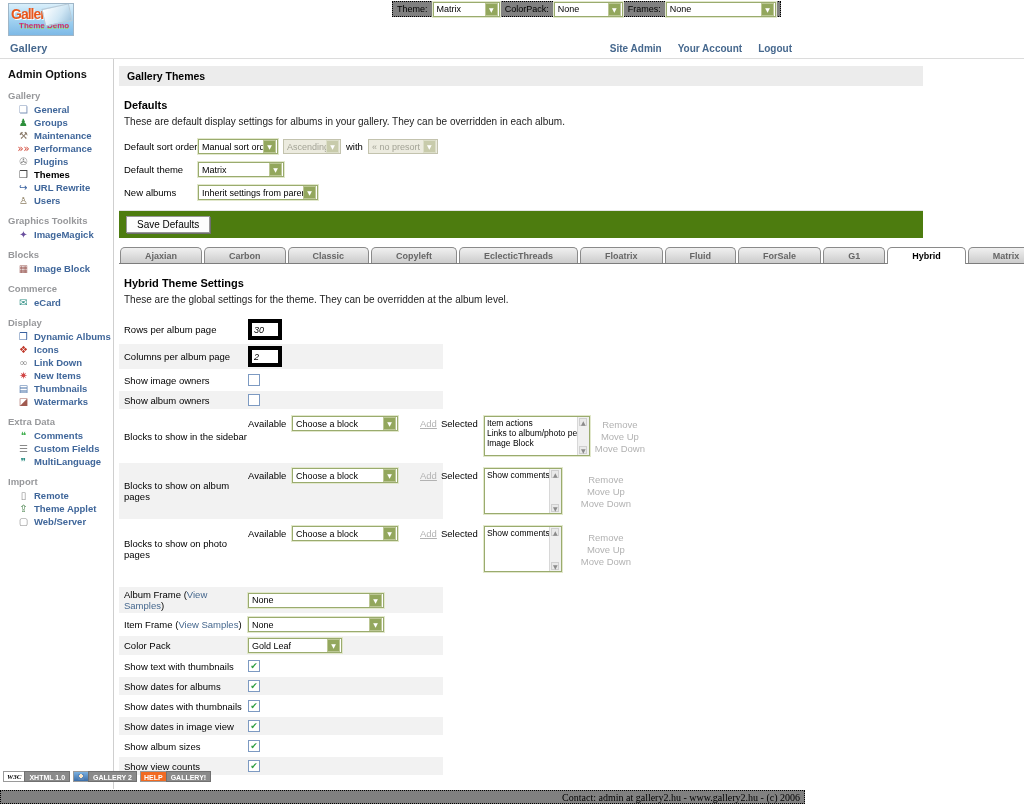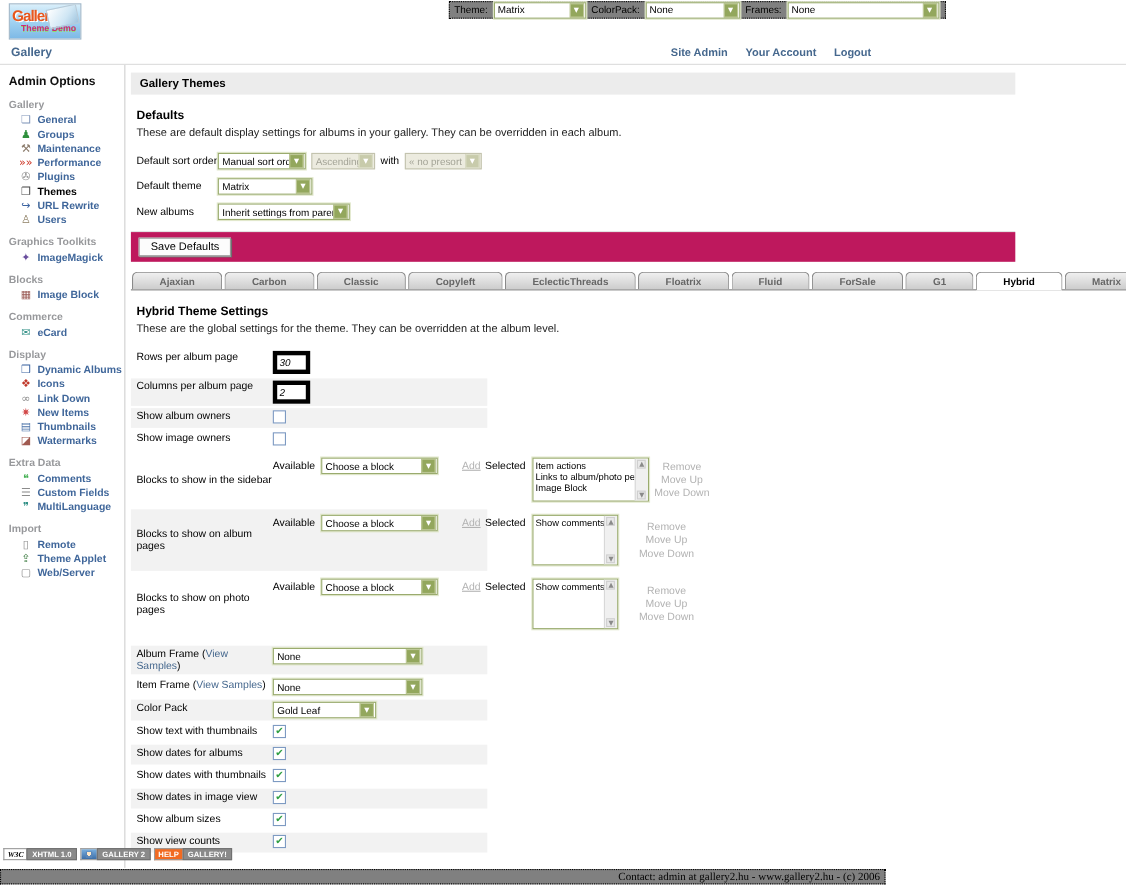--- a/index.html
+++ b/index.html
@@ -2,21 +2,21 @@
 <html><head>
 <meta charset="utf-8">
 <style>
   html,body{margin:0;padding:0;background:#fff;}
   body{width:1024px;height:805px;position:relative;font-family:"Liberation Sans",sans-serif;font-size:10px;color:#000;overflow:hidden;}
   .hdr{position:relative;height:38px;}
   .logo{position:absolute;left:8px;top:3px;width:66px;height:33px;box-sizing:border-box;border:1px solid #9fb6c8;background:linear-gradient(180deg,#d9effb 0%,#9fd0f0 55%,#7db9e6 100%);overflow:hidden;}
   .logo .l1{display:block;font-weight:bold;font-size:14px;line-height:14px;margin:3px 0 0 2px;color:#e8571d;text-shadow:1px 1px 0 #fff;letter-spacing:-1px;}
   .logo .l2{display:block;font-weight:bold;font-size:8px;line-height:8px;margin:1px 0 0 10px;color:#cc2a7a;text-shadow:0 1px 0 #8fe06a;}
   .logo .photo{position:absolute;right:2px;top:2px;width:26px;height:16px;background:linear-gradient(135deg,#fff 0%,#cfe6f4 60%,#9fc4de 100%);border:1px solid #b9cbd8;transform:rotate(-12deg);}
-  .themebar{position:absolute;left:408px;top:1px;width:452px;height:16px;box-sizing:border-box;background:#808080;border:1px dotted #000;display:flex;align-items:center;gap:5px;padding:0 4px;}
+  .themebar{position:absolute;left:392px;top:1px;width:389px;height:16px;box-sizing:border-box;background:#808080;border:1px dotted #000;display:flex;align-items:center;gap:5px;padding:0 4px;}
   .themebar .tlabel{font-size:9px;color:#000;}
   .crumbrow{display:flex;align-items:center;justify-content:space-between;padding:3px 232px 3px 10px;border-bottom:1px solid #dcdcdc;height:14px;}
   .crumb{font-weight:bold;font-size:11px;color:#46688e;text-decoration:none;}
   .toplinks{display:flex;gap:16px;}
   .toplinks a{font-weight:bold;font-size:10px;color:#46688e;text-decoration:none;}
   .bodyrow{display:flex;align-items:stretch;min-height:730px;}
   .sidebar{width:114px;box-sizing:border-box;border-right:1px solid #cfcfcf;padding-top:5px;flex-shrink:0;}
   .admin-title{font-weight:bold;font-size:11px;color:#111;padding:4px 0 2px 8px;}
   .sec-label{color:#97989b;font-weight:bold;font-size:9.5px;padding:8px 0 2px 8px;}
   .nav-item{display:flex;align-items:center;gap:4px;padding:1px 0 1px 17px;color:#3f669a;font-weight:bold;font-size:9.5px;cursor:pointer;}
@@ -29,26 +29,26 @@
   .drow{display:flex;align-items:center;margin:0 0 8px 5px;}
   .dlabel{width:74px;font-size:9.5px;flex-shrink:0;}
   .with{margin:0 5px;font-size:9.5px;}
   .sel{display:inline-flex;align-items:center;height:15px;box-sizing:border-box;border:1px solid #9aab6e;background:#fff;box-shadow:0 0 0 1px #e2e8cc;cursor:pointer;}
   .sel-txt{flex:1;font-size:9px;padding:0 2px 0 3px;white-space:nowrap;overflow:hidden;}
   .sel-btn{width:11px;height:11px;flex-shrink:0;background:#93a75d;border:1px solid #bcc795;color:#fff;font-family:"DejaVu Sans",sans-serif;font-size:6px;display:flex;align-items:center;justify-content:center;margin-right:1px;}
   .sel.disabled{border-color:#c3c3ae;background:#ecebdf;box-shadow:none;}
   .sel.disabled .sel-txt{color:#a3a396;}
   .sel.disabled .sel-btn{background:#c8cbab;border-color:#dcdec8;}
   .sep{border-top:1px solid #e3e3e3;margin:10px 0 0;width:804px;}
-  .band{width:804px;box-sizing:border-box;background:#be185d;padding:5px 7px;margin:0 0 6px;display:flex;gap:8px;}
+  .band{width:804px;box-sizing:border-box;background:#4d7c0f;padding:5px 7px;margin:0 0 6px;display:flex;gap:8px;}
   .btn{background:#fcfcfc;border:1px solid #979797;box-shadow:1px 1px 0 #6e6e6e;font-size:10px;font-family:"Liberation Sans",sans-serif;padding:2px 10px;cursor:pointer;}
   .tabs{width:906px;border-bottom:1px solid #7c7c7c;display:flex;align-items:flex-end;margin:8px 0 0;padding-left:1px;}
   .tab{box-sizing:border-box;border:1px solid #8a8a8a;border-bottom:none;border-radius:5px 5px 0 0;background:linear-gradient(180deg,#f0f0f0,#cccccc);color:#666;font-weight:bold;font-size:9px;padding:3px 24px 2px;margin-right:2px;white-space:nowrap;cursor:pointer;}
   .tab.active{background:#fff;color:#000;position:relative;top:1px;padding-bottom:3px;}
-  .srow{display:flex;align-items:flex-start;width:324px;box-sizing:border-box;min-height:18px;margin:0 0 2px 0;padding:2px 0;}
+  .srow{display:flex;align-items:center;width:324px;box-sizing:border-box;min-height:18px;margin:0 0 2px 0;padding:2px 0;}
   .srow.gray{background:#f2f2f2;}
   .slabel{width:124px;padding-left:5px;font-size:9.5px;flex-shrink:0;}
   .slabel .lnk{color:#46688e;cursor:pointer;}
   .txt{width:22px;height:13px;border:4px solid #000000;font-size:9px;padding:0 2px;font-family:"Liberation Sans",sans-serif;font-style:italic;}
   .cb{width:12px;height:12px;box-sizing:border-box;border:1px solid #7d9ac2;background:#fff;display:inline-flex;align-items:center;justify-content:center;font-family:"DejaVu Sans",sans-serif;font-size:9px;color:#2e9e41;cursor:pointer;}
   .brow{align-items:center;padding:5px 0;}
   .bgrid{display:flex;gap:3px;}
   .bline{display:flex;align-items:flex-start;}
   .sublabel{width:38px;text-align:right;margin-right:6px;font-size:9.5px;padding-top:2px;flex-shrink:0;}
   .glink{color:#b2b2b2;font-size:9.5px;cursor:pointer;}
@@ -280,26 +280,26 @@
     <div class="desc">These are the global settings for the theme. They can be overridden at the album level.</div>
 
     <div class="srow">
       <div class="slabel">Rows per album page</div>
       <input class="txt" value="30" style="">
     </div>
     <div class="srow gray">
       <div class="slabel">Columns per album page</div>
       <input class="txt" value="2" style="">
     </div>
+    <div class="srow">
+      <div class="slabel">Show image owners</div>
+      <span class="cb"></span>
+    </div>
     <div class="srow gray">
       <div class="slabel">Show album owners</div>
-      <span class="cb"></span>
-    </div>
-    <div class="srow">
-      <div class="slabel">Show image owners</div>
       <span class="cb"></span>
     </div>
 
     <div class="srow brow">
       <div class="slabel">Blocks to show in the sidebar</div>
       <div class="bgrid">
         <div class="bline">
           <span class="sublabel">Available</span>
           <div class="sel w106">
             <span class="sel-txt">Choose a block</span>

